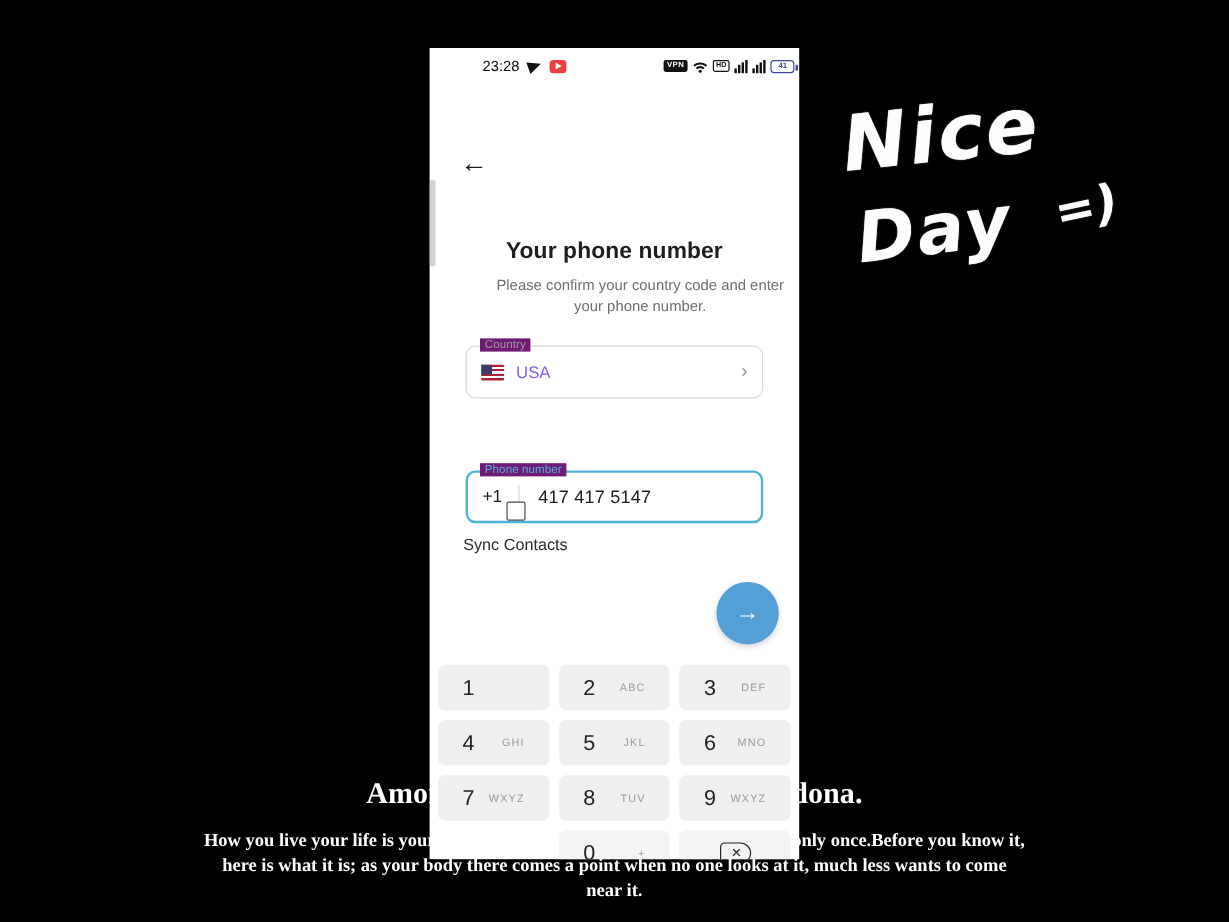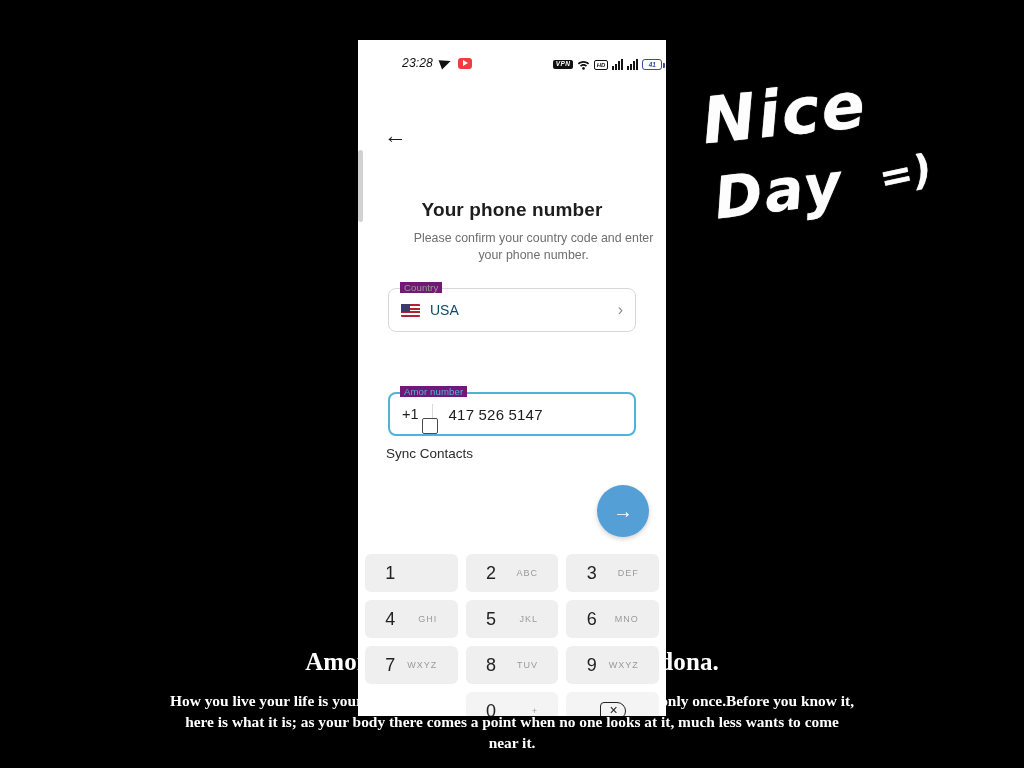--- a/index.html
+++ b/index.html
@@ -91,25 +91,24 @@
     background: #d2d2d2;
     border-radius: 3px;
   }
 
   
   #status-bar {
     position: absolute;
     left: 0; top: 0;
     width: 332px; height: 30px;
     display: flex;
-    align-items: flex-end;
+    align-items: center;
     padding: 0 10px 0 44px;
     font-size: 11.5px;
     color: #111;
-    font-style: italic;
   }
   #status-bar .clock {
     font-size: 12.2px;
     letter-spacing: .1px;
     color: #111;
   }
   #status-left, #status-right { display: flex; align-items: center; }
   #status-left { gap: 7px; }
   #status-right { margin-left: auto; gap: 4px; }
 
@@ -248,21 +247,21 @@
     position: relative;
     border-radius: 1px;
     vertical-align: middle;
   }
   #country-flag .flagimg::before {
     content: "";
     position: absolute; left: 0; top: 0;
     width: 8.5px; height: 7.4px;
     background: #3c3b6e;
   }
-  #country-name { font-size: 14px; color: #0c4a6e; }
+  #country-name { font-size: 14px; color: #8b5cf6; }
   #country-chevron { margin-left: auto; color: #8d8d8d; font-size: 16px; line-height: 1; }
 
   #phone-field {
     top: 322px;
     border: 2px solid #4fb3d9;
     cursor: text;
   }
   #phone-field .field-label { color: #4fb3d9; top: -8px; left: 10px; }
   #phone-prefix { font-size: 14.5px; color: #1d1d1d; padding-right: 13px; }
   #phone-divider { width: 1px; height: 20px; background: #d9d9d9; }
@@ -390,24 +389,24 @@
       <div id="screen-subtitle">Please confirm your country code and enter your phone number.</div>
 
       <div class="field" id="country-field">
         <span class="field-label">Country</span>
         <span id="country-flag"><span class="flagimg"></span></span>
         <span id="country-name">USA</span>
         <span id="country-chevron">›</span>
       </div>
 
       <div class="field" id="phone-field">
-        <span class="field-label">Amor number</span>
+        <span class="field-label">Phone number</span>
         <span id="phone-prefix">+1</span>
         <span id="phone-divider"></span>
-        <span id="phone-value">417 526 5147</span>
+        <span id="phone-value">417 417 5147</span>
       </div>
 
       <div id="sync-row">
         <span id="sync-checkbox"></span>
         <span id="sync-label">Sync Contacts</span>
       </div>
 
       <div id="next-fab">→</div>
 
       <div id="keypad">

